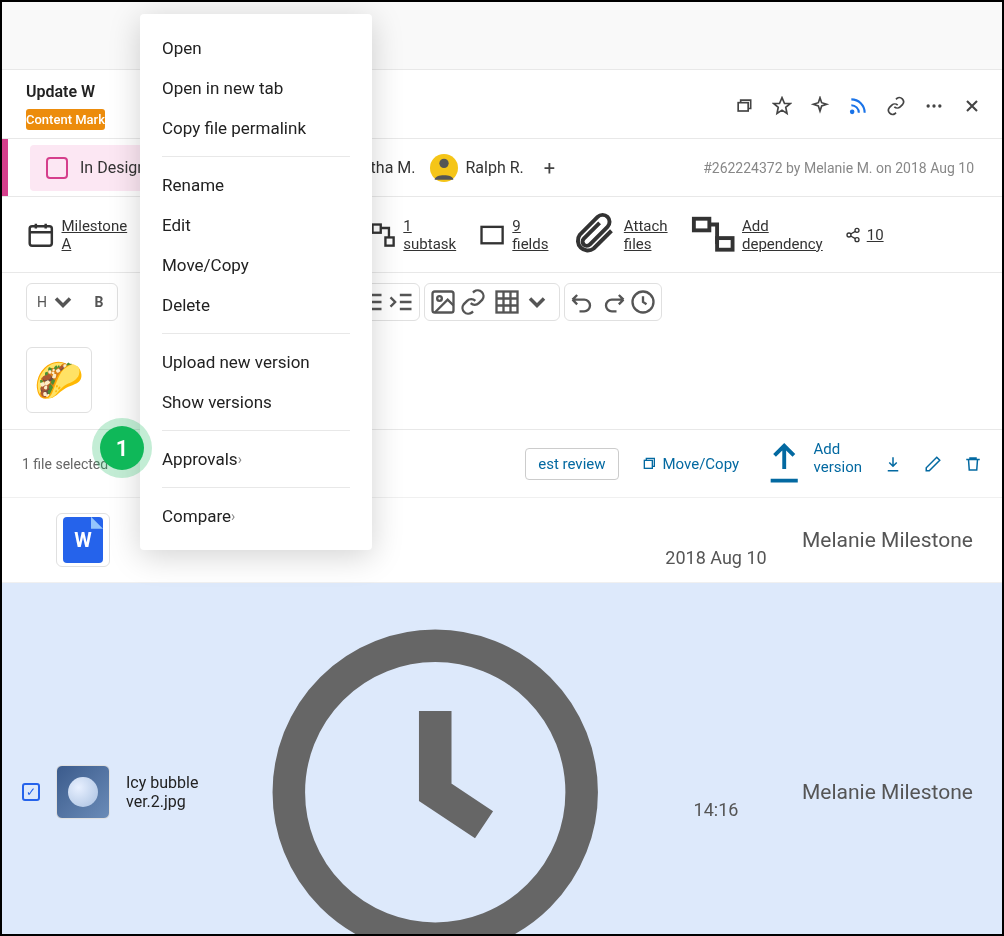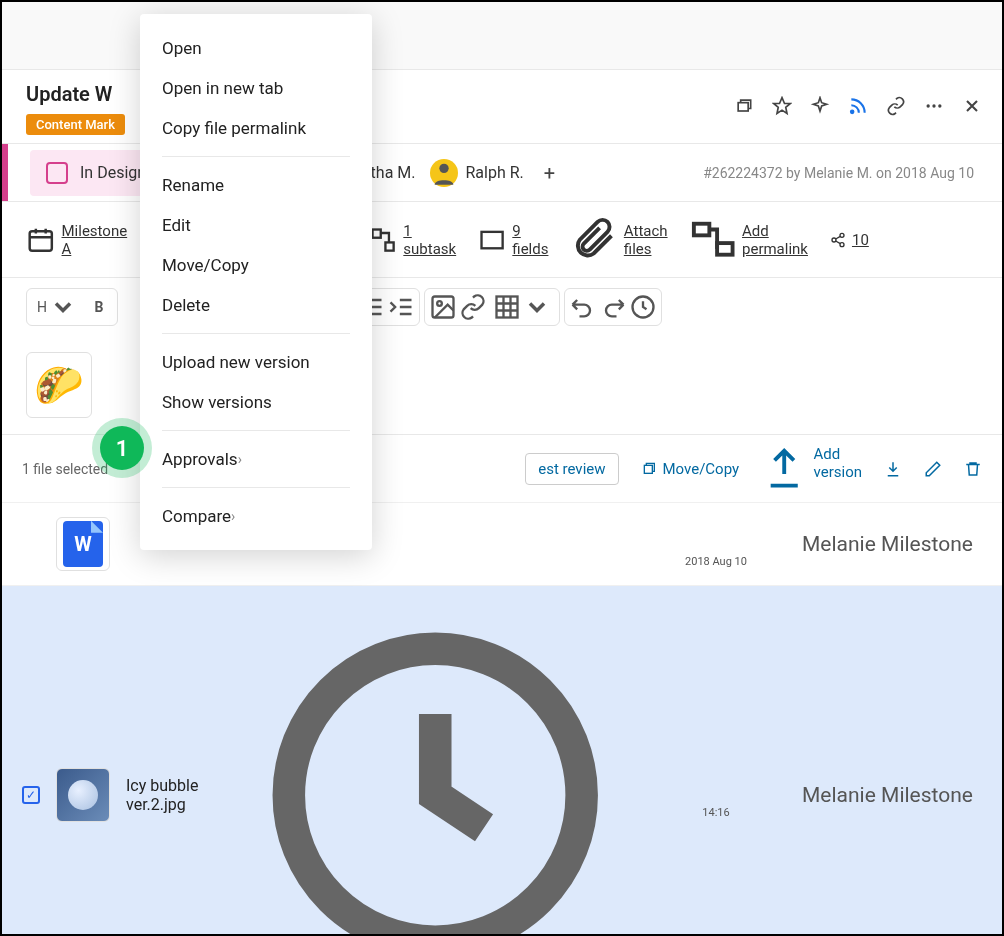--- a/index.html
+++ b/index.html
@@ -1,20 +1,20 @@
 <!DOCTYPE html>
 <html><head>
 <meta charset="utf-8">
 <style>
 * { box-sizing: border-box; margin: 0; padding: 0; font-family: -apple-system, BlinkMacSystemFont, "Segoe UI", Roboto, sans-serif; }
 body { width: 1004px; height: 936px; background: #fff; border: 2px solid #000; position: relative; overflow: hidden; }
 .topbar { height: 68px; background: #f9f9f9; border-bottom: 1px solid #e8e8e8; }
 .header { padding: 12px 24px 8px; background: #fff; position: relative; }
-.title { font-size: 20px; font-weight: 600; color: #222; }
-.badge { display: inline-block; background: #ec8c0c; color: #fff; font-size: 13px; font-weight: 500; padding: 3px 10px; border-radius: 3px; margin-top: 8px; }
+.title { font-size: 16px; font-weight: 600; color: #222; }
+.badge { display: inline-block; background: #ec8c0c; color: #fff; font-size: 13px; font-weight: 500; padding: 3px 0; border-radius: 3px; margin-top: 8px; }
 .header-icons { position: absolute; right: 20px; top: 26px; display: flex; align-items: center; gap: 18px; }
 .hicon { width: 20px; height: 20px; color: #444; cursor: pointer; display: flex; align-items: center; justify-content: center; }
 .hicon.blue { color: #1a73e8; }
 
 .status-row { display: flex; align-items: center; padding: 0 28px; height: 58px; border-top: 1px solid #e8e8e8; position: relative; background: #fff; }
 .status-checkbox { width: 22px; height: 22px; border: 2px solid #d53f8c; border-radius: 4px; margin-right: 12px; }
 .status-label { font-size: 16px; color: #333; }
 .status-accent { position: absolute; left: 0; top: 0; bottom: 0; width: 6px; background: #d53f8c; }
 
 .assignees { display: flex; align-items: center; gap: 14px; margin-left: auto; margin-right: 20px; }
@@ -38,21 +38,21 @@
 .files-actions { display: flex; align-items: center; gap: 22px; margin-left: auto; }
 .fa-btn { display: flex; gap: 6px; color: #0369a1; cursor: pointer; font-size: 15px; }
 .fa-primary { border: 1px solid #ccc; border-radius: 4px; padding: 6px 12px; }
 
 .file-row { display: flex; align-items: center; padding: 14px 20px; background: #fff; border-top: 1px solid #f0f0f0; gap: 16px; }
 .file-row.selected { background: #dde9fb; }
 .file-check { width: 18px; height: 18px; border: 2px solid #2563eb; border-radius: 3px; display: flex; align-items: center; justify-content: center; color: #2563eb; font-size: 12px; }
 .file-check.empty { border-color: transparent; }
 .file-thumb { width: 54px; height: 54px; border-radius: 6px; border: 1px solid #e0e0e0; display: flex; align-items: center; justify-content: center; background: #fff; overflow: hidden; font-size: 30px; }
 .file-name { font-size: 16px; color: #222; flex: 1; display: flex; align-items: center; gap: 8px; }
-.file-date { width: 140px; font-size: 11px; color: #555; text-align: center; margin-top: 35px; }
+.file-date { width: 140px; font-size: 18px; color: #555; text-align: center; margin-top: 35px; }
 .file-owner { width: 180px; font-size: 21px; color: #555; }
 
 
 .context-menu { position: absolute; left: 138px; top: 12px; width: 232px; background: #fff; box-shadow: 0 6px 32px rgba(0,0,0,0.18); border-radius: 4px; padding: 14px 0; z-index: 100; }
 .cm-item { padding: 10px 22px; font-size: 17px; color: #222; cursor: pointer; display: flex; align-items: center; justify-content: flex-start; }
 .cm-divider { height: 1px; background: #e8e8e8; margin: 8px 22px; }
 .cm-chevron { color: #888; font-size: 14px; }
 
 .annotation { position: absolute; left: 98px; top: 424px; width: 44px; height: 44px; border-radius: 50%; background: #0fb859; color: #fff; font-size: 22px; font-weight: 600; display: flex; align-items: center; justify-content: center; box-shadow: 0 0 0 8px rgba(15,184,89,0.25); z-index: 101; }
 
@@ -164,21 +164,21 @@
         <path d="M21 10l-9 9a5 5 0 01-7-7l9-9a3.5 3.5 0 015 5l-9 9a2 2 0 01-3-3l8-8"></path>
       </svg>
     <span>Attach files</span>
   </div>
   <div class="sub-item">
     <svg width="16" height="16" viewBox="0 0 24 24" fill="none" stroke="currentColor" stroke-width="2">
         <rect x="2" y="4" width="8" height="6"></rect>
         <rect x="14" y="14" width="8" height="6"></rect>
         <path d="M10 7h4v10"></path>
       </svg>
-    <span>Add permalink</span>
+    <span>Add dependency</span>
   </div>
   <div class="sub-item">
     <svg width="16" height="16" viewBox="0 0 24 24" fill="none" stroke="currentColor" stroke-width="2">
         <circle cx="18" cy="5" r="3"></circle>
         <circle cx="6" cy="12" r="3"></circle>
         <circle cx="18" cy="19" r="3"></circle>
         <path d="M8.5 10.5l7-4M8.5 13.5l7 4"></path>
       </svg>
     <span>10</span>
   </div>

